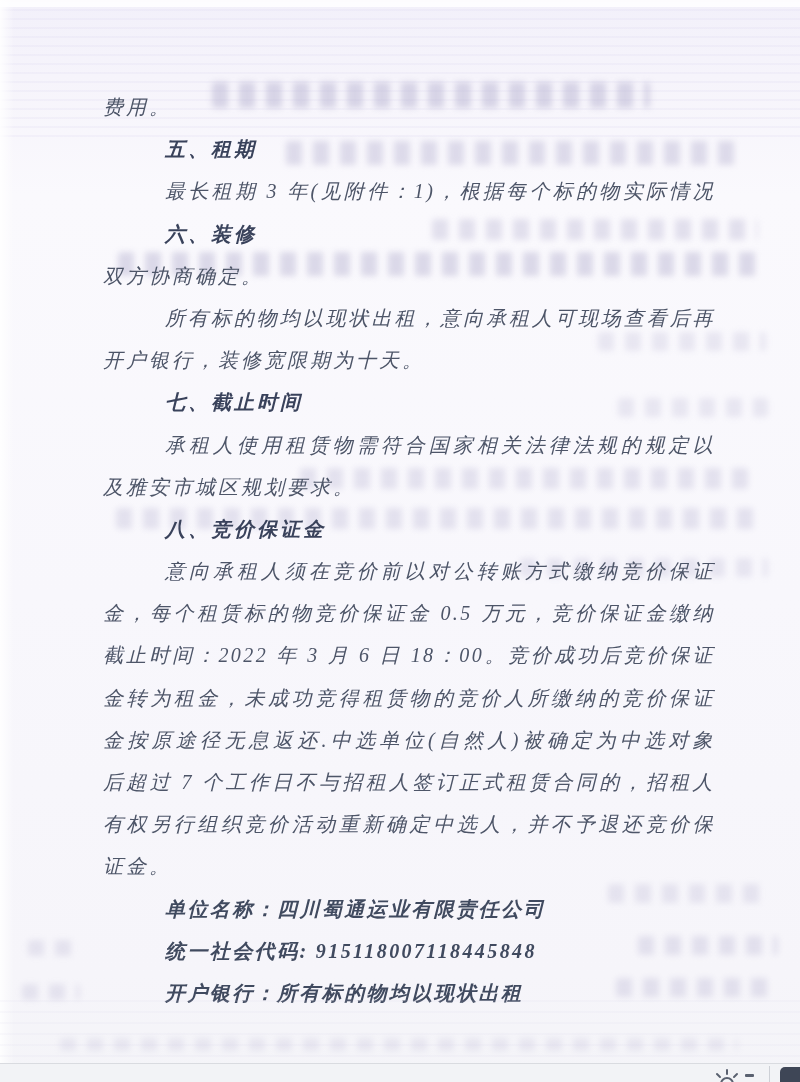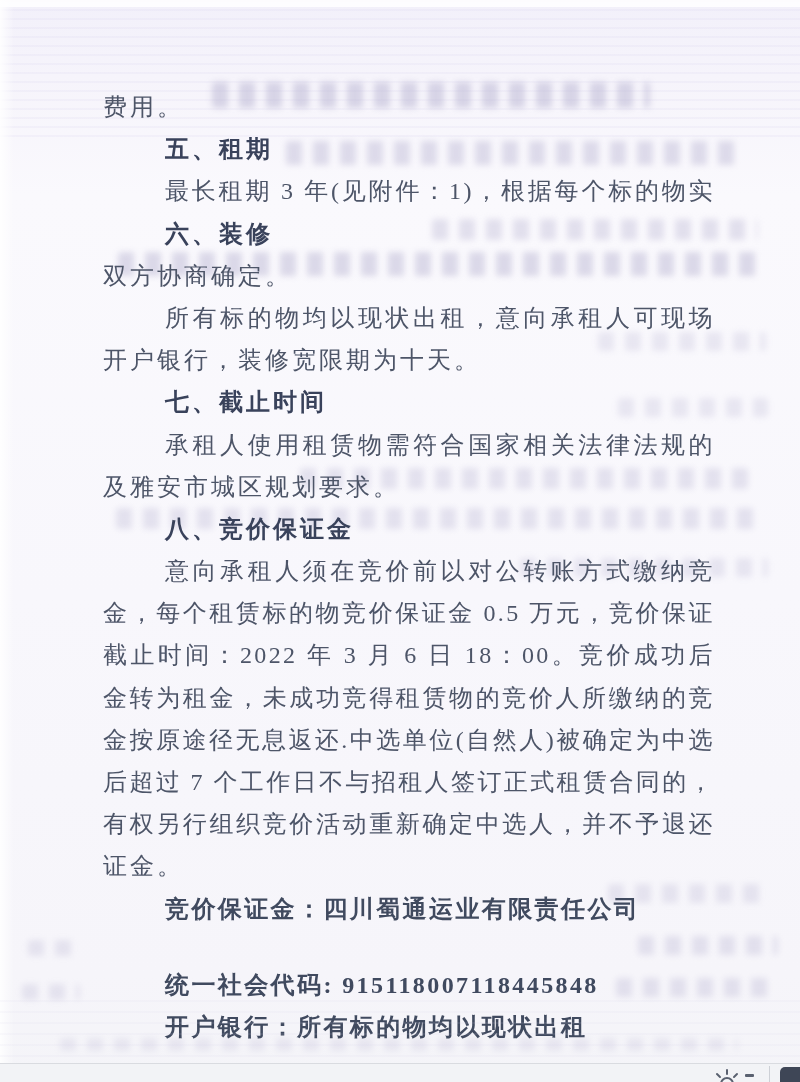--- a/index.html
+++ b/index.html
@@ -21,33 +21,33 @@
     content:"";position:absolute;left:0;right:0;top:1000px;height:60px;opacity:.35;
     background:repeating-linear-gradient(180deg,rgba(210,206,230,.3) 0 2px,rgba(255,255,255,0) 2px 11px);
   }
   .edge-left{position:absolute;left:0;top:0;bottom:0;width:14px;
     background:linear-gradient(90deg,rgba(255,255,255,.9),rgba(255,255,255,0));}
   .edge-top{position:absolute;left:0;right:0;top:0;height:7px;background:rgba(255,255,255,.85);}
 
   
   .doc{
     position:absolute;left:103px;top:86px;width:612px;
-    font-size:24px;color:#4d5568;
+    font-size:20px;color:#4d5568;font-style:italic;
   }
   .line{
     height:42.2px;line-height:42.2px;letter-spacing:3px;white-space:nowrap;
   }
   .line.full{
     white-space:normal;text-align:justify;text-align-last:justify;
     text-justify:inter-character;letter-spacing:2.4px;overflow:hidden;
   }
   .line.ind{text-indent:62px;}
   .line.heading{font-weight:700;color:#39425b;}
   .line.info{color:#404a5f;font-weight:600;letter-spacing:2.4px;}
-  .num{letter-spacing:1px;margin-top:34px;}
+  .num{letter-spacing:1px;}
 
   
   .ghost{
     position:absolute;height:24px;border-radius:3px;filter:blur(3px);
     background:repeating-linear-gradient(90deg,#b7b3d1 0 16px,rgba(0,0,0,0) 16px 27px);
     pointer-events:none;
   }
   .g1{top:82px;left:212px;width:438px;opacity:.50;height:26px;}
   .g2{top:141px;left:286px;width:452px;opacity:.42;}
   .g3{top:219px;left:432px;width:326px;opacity:.36;height:21px;}
@@ -114,21 +114,21 @@
     <div class="line">及雅安市城区规划要求。</div>
     <div class="line heading ind">八、竞价保证金</div>
     <div class="line full ind">意向承租人须在竞价前以对公转账方式缴纳竞价保证</div>
     <div class="line full">金，每个租赁标的物竞价保证金 0.5 万元，竞价保证金缴纳</div>
     <div class="line full">截止时间：2022 年 3 月 6 日 18：00。竞价成功后竞价保证</div>
     <div class="line full">金转为租金，未成功竞得租赁物的竞价人所缴纳的竞价保证</div>
     <div class="line full">金按原途径无息返还.中选单位(自然人)被确定为中选对象</div>
     <div class="line full">后超过 7 个工作日不与招租人签订正式租赁合同的，招租人</div>
     <div class="line full">有权另行组织竞价活动重新确定中选人，并不予退还竞价保</div>
     <div class="line">证金。</div>
-    <div class="line info ind">竞价保证金：四川蜀通运业有限责任公司</div>
+    <div class="line info ind">单位名称：四川蜀通运业有限责任公司</div>
     <div class="line info ind num">统一社会代码: 915118007118445848</div>
     <div class="line info ind">开户银行：所有标的物均以现状出租</div>
   </div>
 </div>
 
 <div class="viewer-bar"></div>
 <svg class="sun-icon" viewBox="0 0 30 30">
   <g stroke="#5a6170" stroke-width="2" stroke-linecap="round" fill="none">
     <circle cx="15" cy="16" r="6"></circle>
     <line x1="15" y1="2" x2="15" y2="6"></line>

